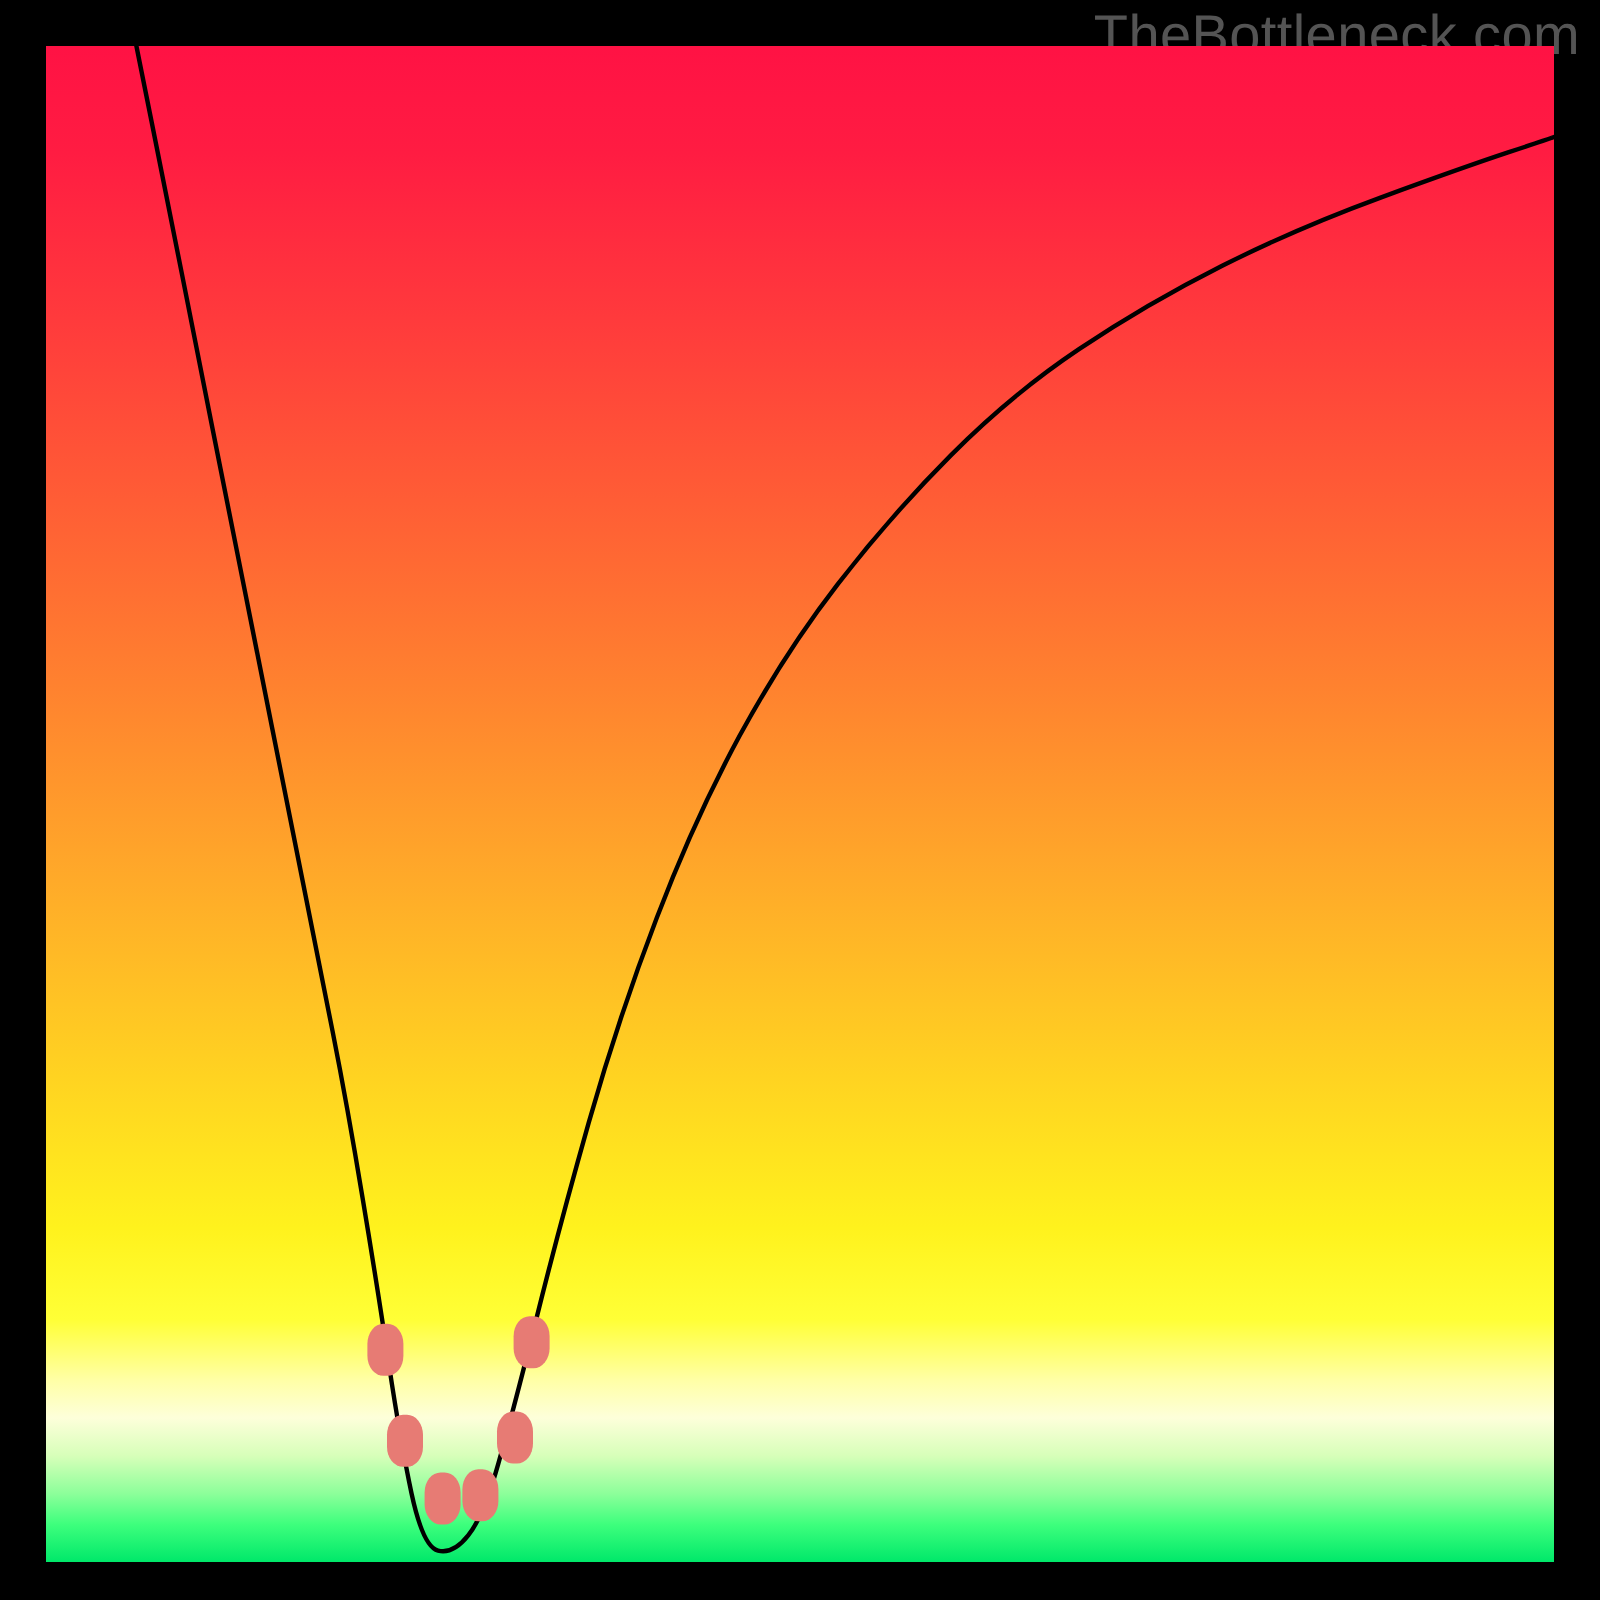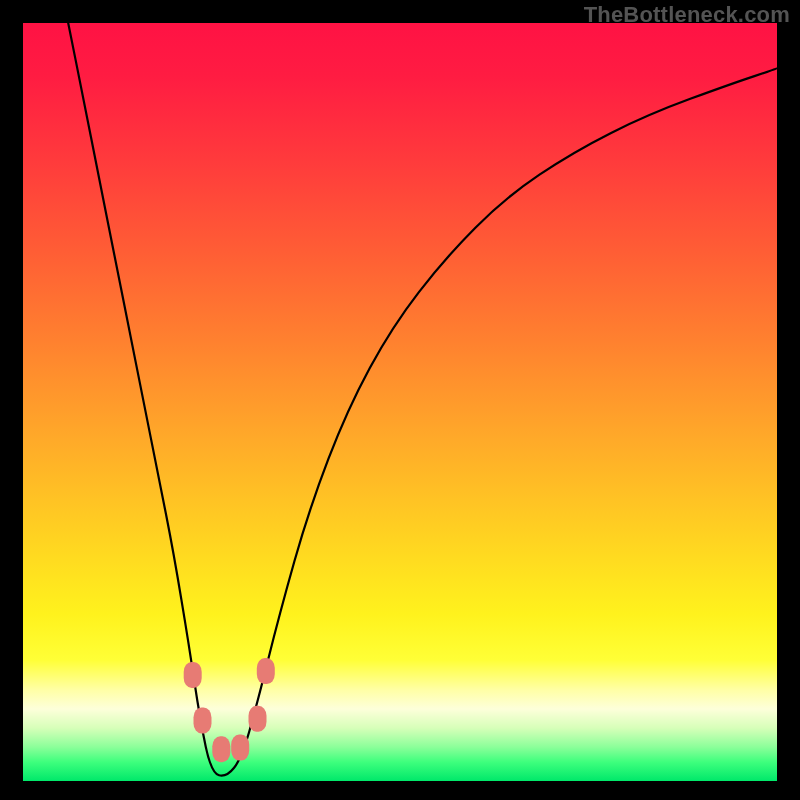--- a/index.html
+++ b/index.html
@@ -24,22 +24,22 @@
     left: 0;
     top: 0;
     width: 754px;
     height: 758px;
   }
   .attribution {
     position: absolute;
     top: 2px;
     right: 10px;
     color: #545454;
-    font-size: 22px;
-    font-weight: 700;
+    font-size: 28px;
+    font-weight: 400;
     letter-spacing: 0.2px;
   }
 </style>
 </head>
 <body>
 
 <div class="attribution">TheBottleneck.com</div>
 
 <div class="frame">
   <svg class="plot-area" viewBox="0 0 754 758" preserveAspectRatio="none">

